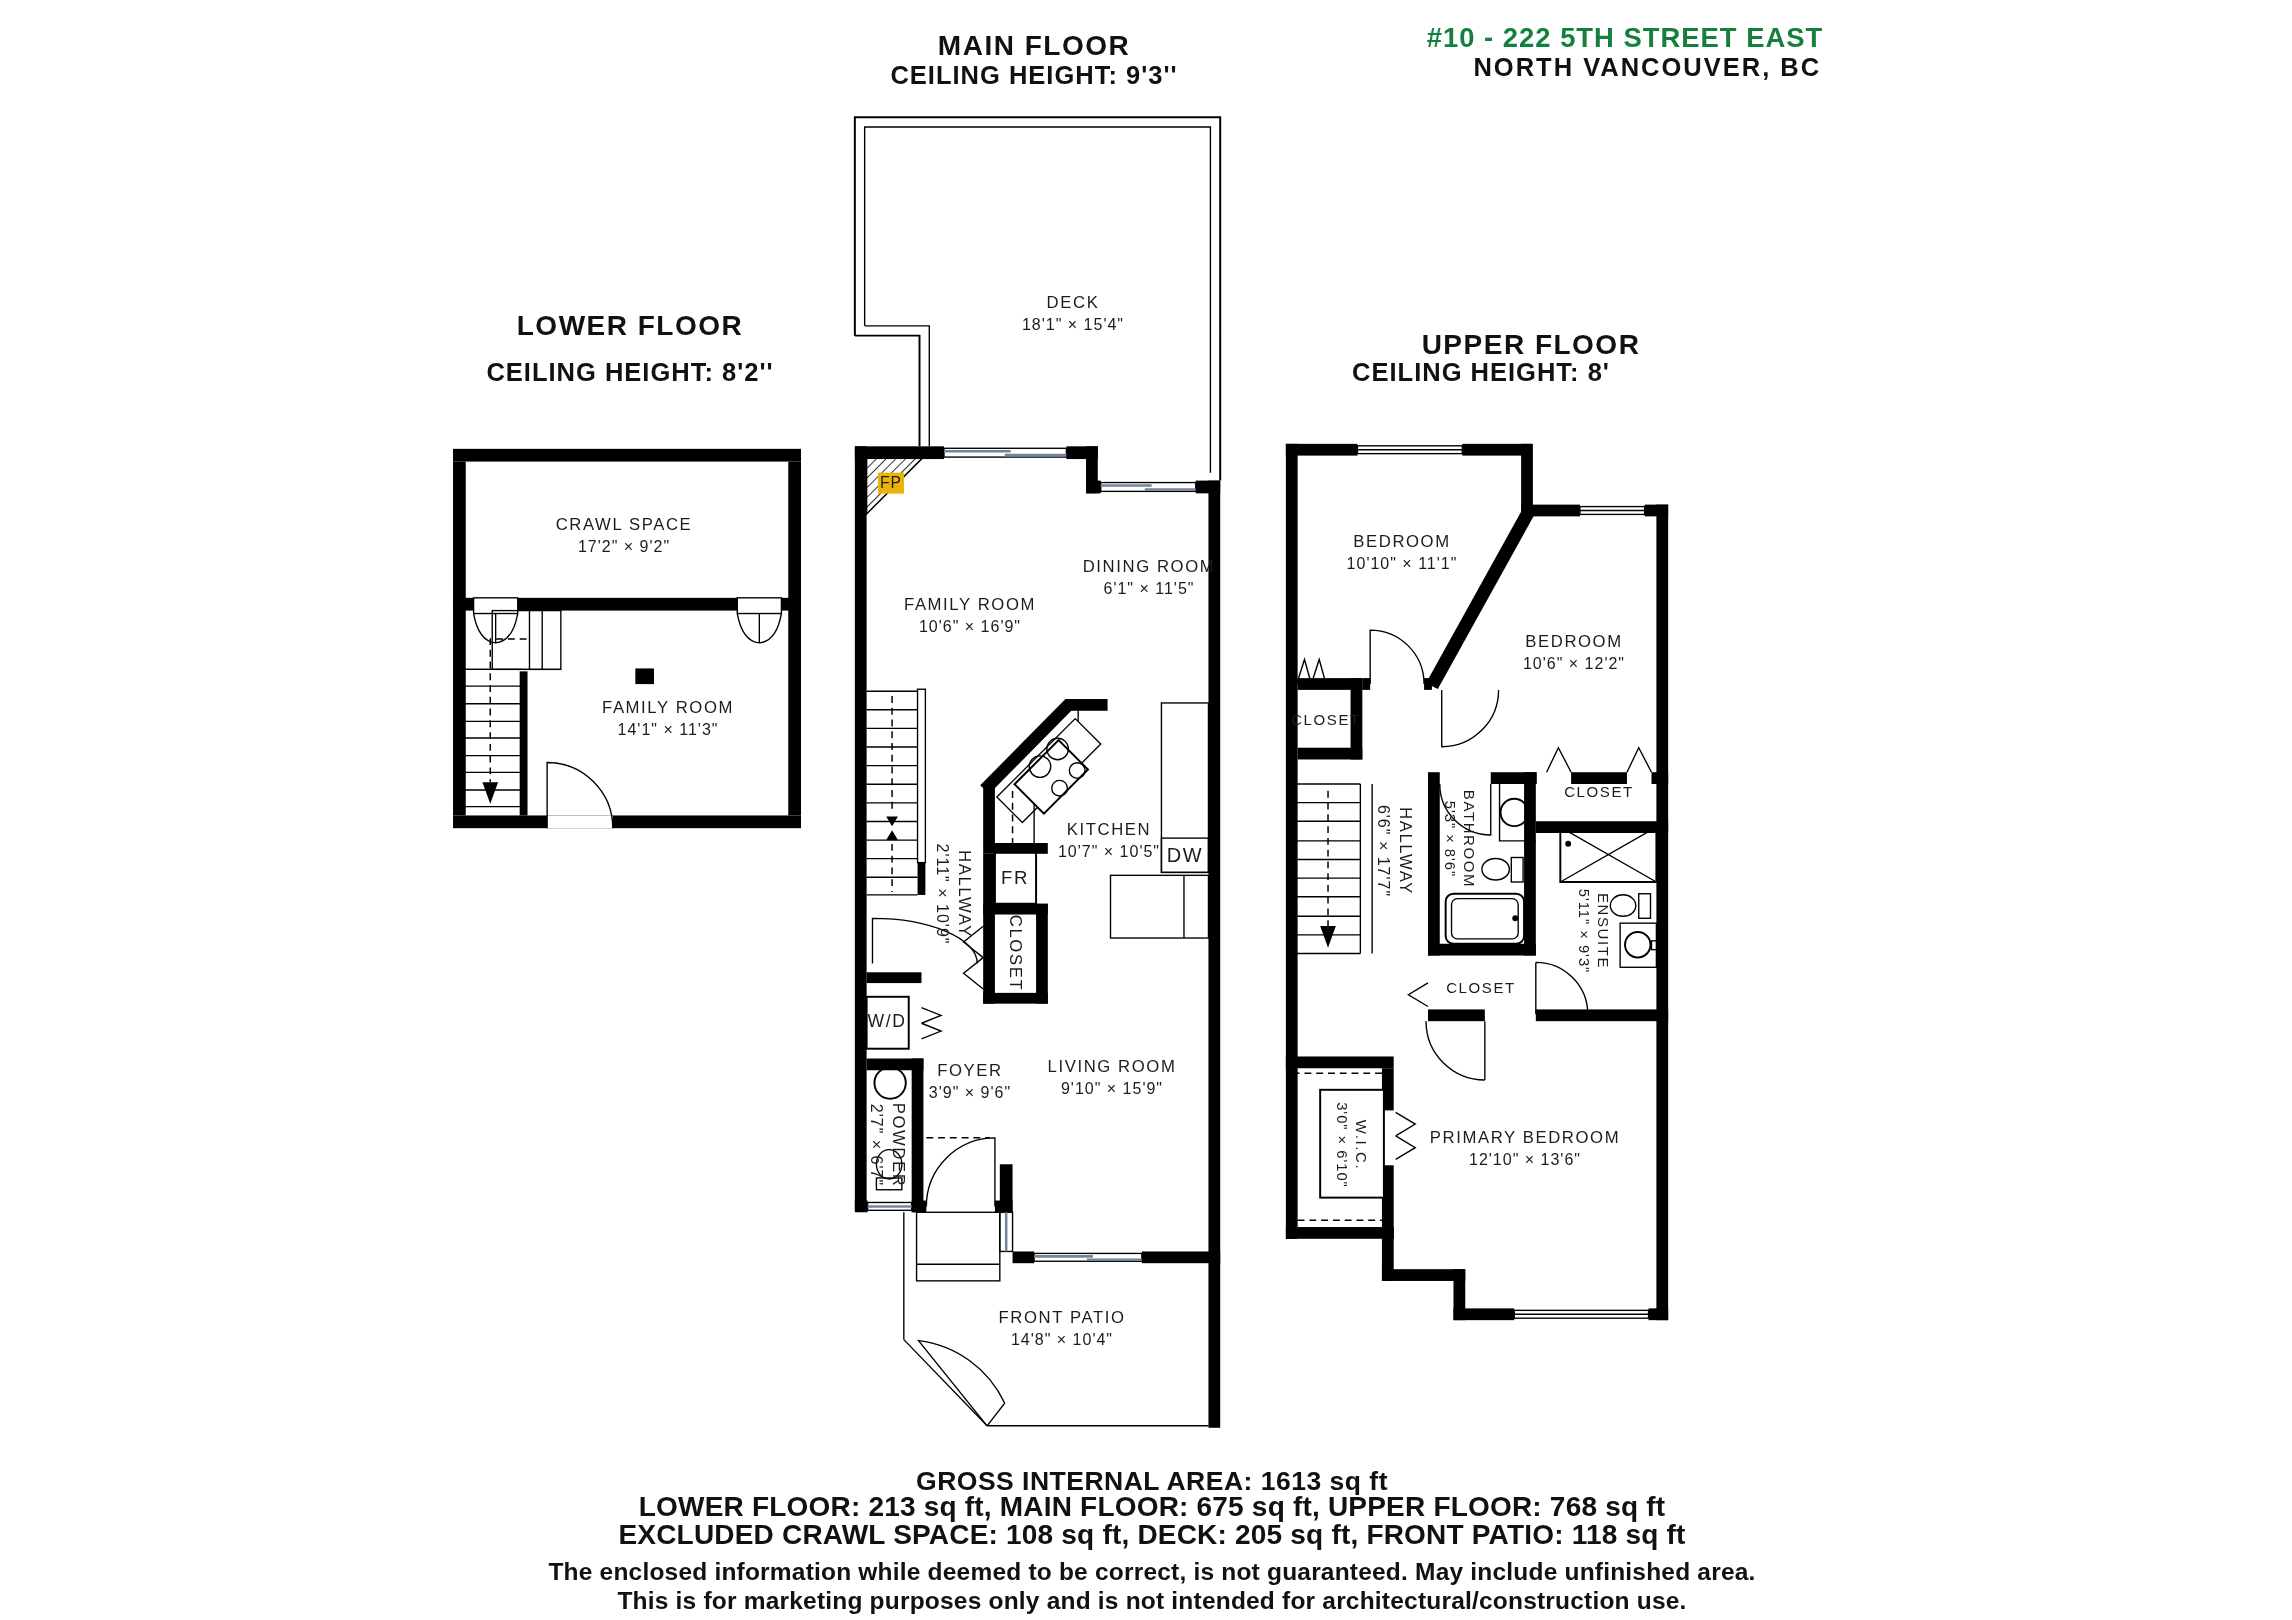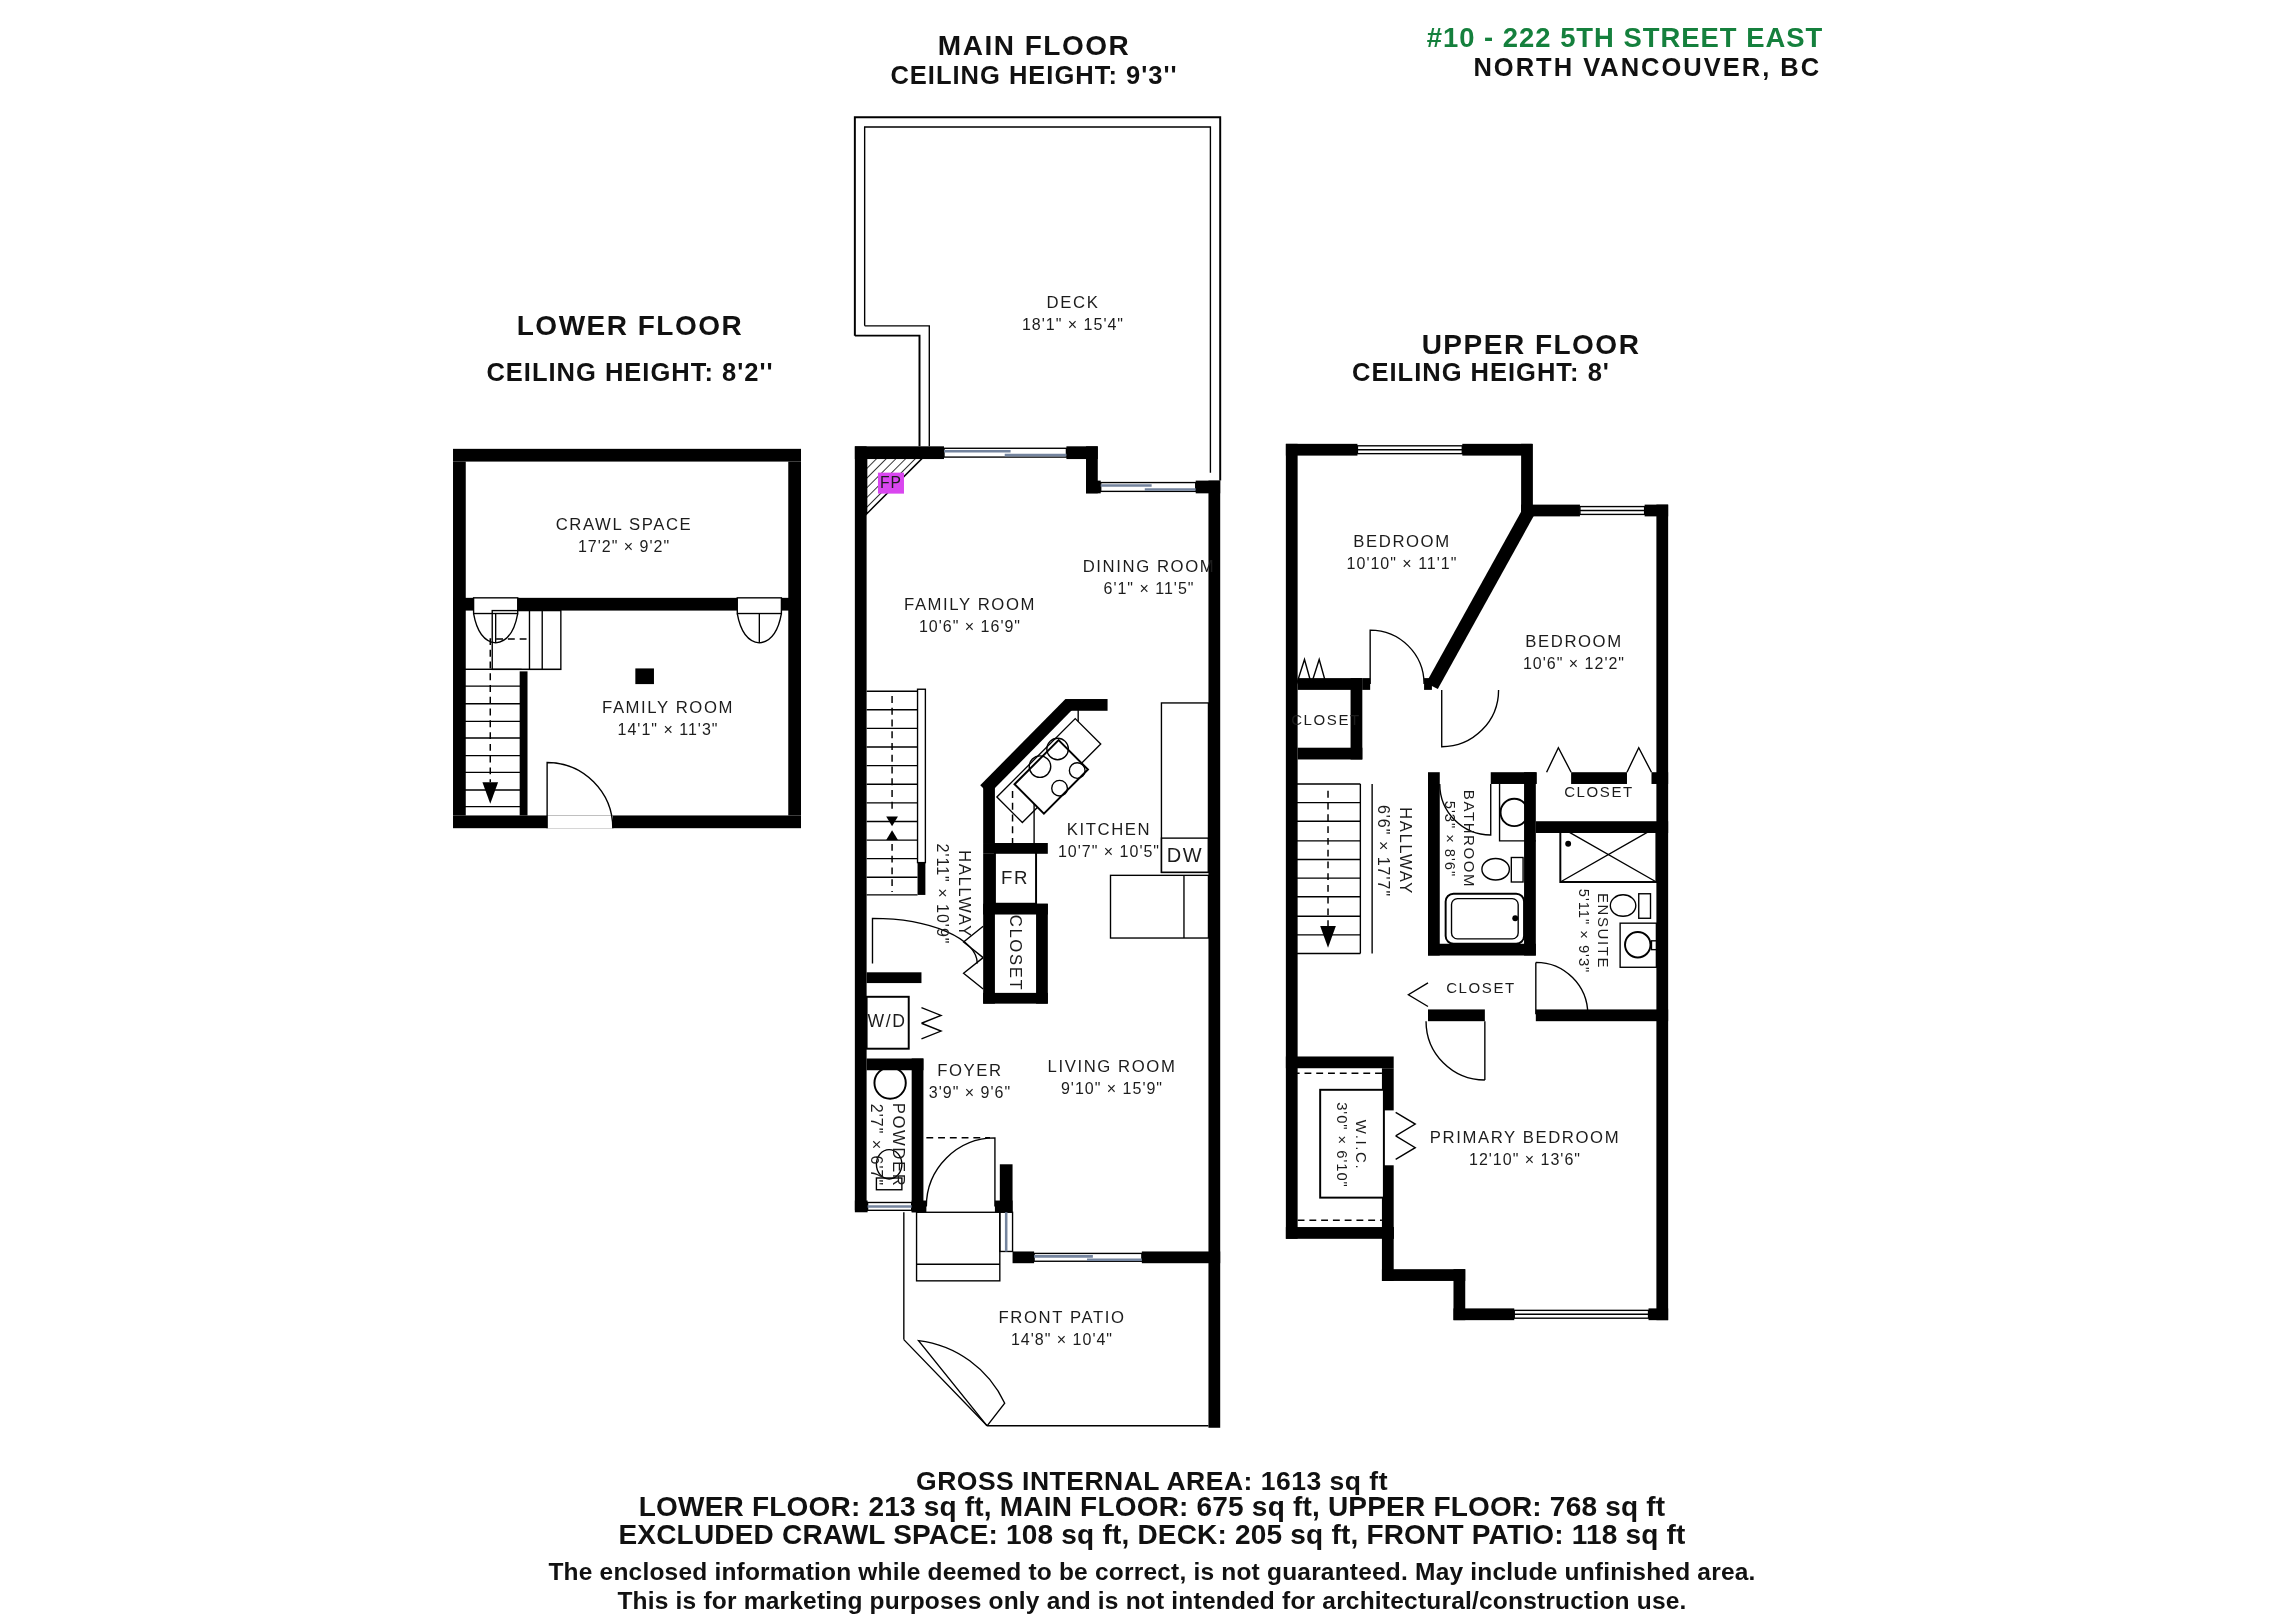--- a/index.html
+++ b/index.html
@@ -8,21 +8,21 @@
   .abs{position:absolute;font-weight:bold;}
   .ctr{transform:translate(-50%,-50%);text-align:center;white-space:nowrap;}
   .title{font-size:28px;font-weight:bold;letter-spacing:1.5px;color:#111;}
   .subtitle{font-size:25.5px;letter-spacing:1px;color:#111;}
   .addr1{font-size:27.4px;font-weight:bold;letter-spacing:1px;color:#15803d;}
   .addr2{font-size:25.5px;letter-spacing:2px;color:#111;}
   .lbl{position:absolute;transform:translate(-50%,-50%);text-align:center;white-space:nowrap;
        font-size:16.7px;letter-spacing:1.6px;line-height:1.32;color:#1c1c1c;}
   .lbl .dims{font-size:16px;letter-spacing:1px;}
   .vert{transform:translate(-50%,-50%) rotate(90deg);}
-  .chip{font-size:15.7px;letter-spacing:1px;background:#d946ef;padding:0 2px;}
+  .chip{font-size:15.7px;letter-spacing:1px;background:#eab308;padding:0 2px;}
   .foot1{font-size:26.5px;font-weight:bold;letter-spacing:0.5px;color:#111;}
   .foot2{font-size:28px;letter-spacing:0.2px;color:#111;}
   .foot3{font-size:24.5px;letter-spacing:0.2px;color:#111;}
   svg{position:absolute;overflow:visible;}
   .w{fill:#000;stroke:none;}
   .ln{stroke:#000;stroke-width:2;fill:none;}
   .ln1{stroke:#000;stroke-width:1.4;fill:none;}
   .wf{fill:#fff;stroke:#000;stroke-width:1.4;}
   .ap{fill:#fff;stroke:#000;stroke-width:2;}
   .bw{stroke:#74849e;stroke-width:2.6;fill:none;}

